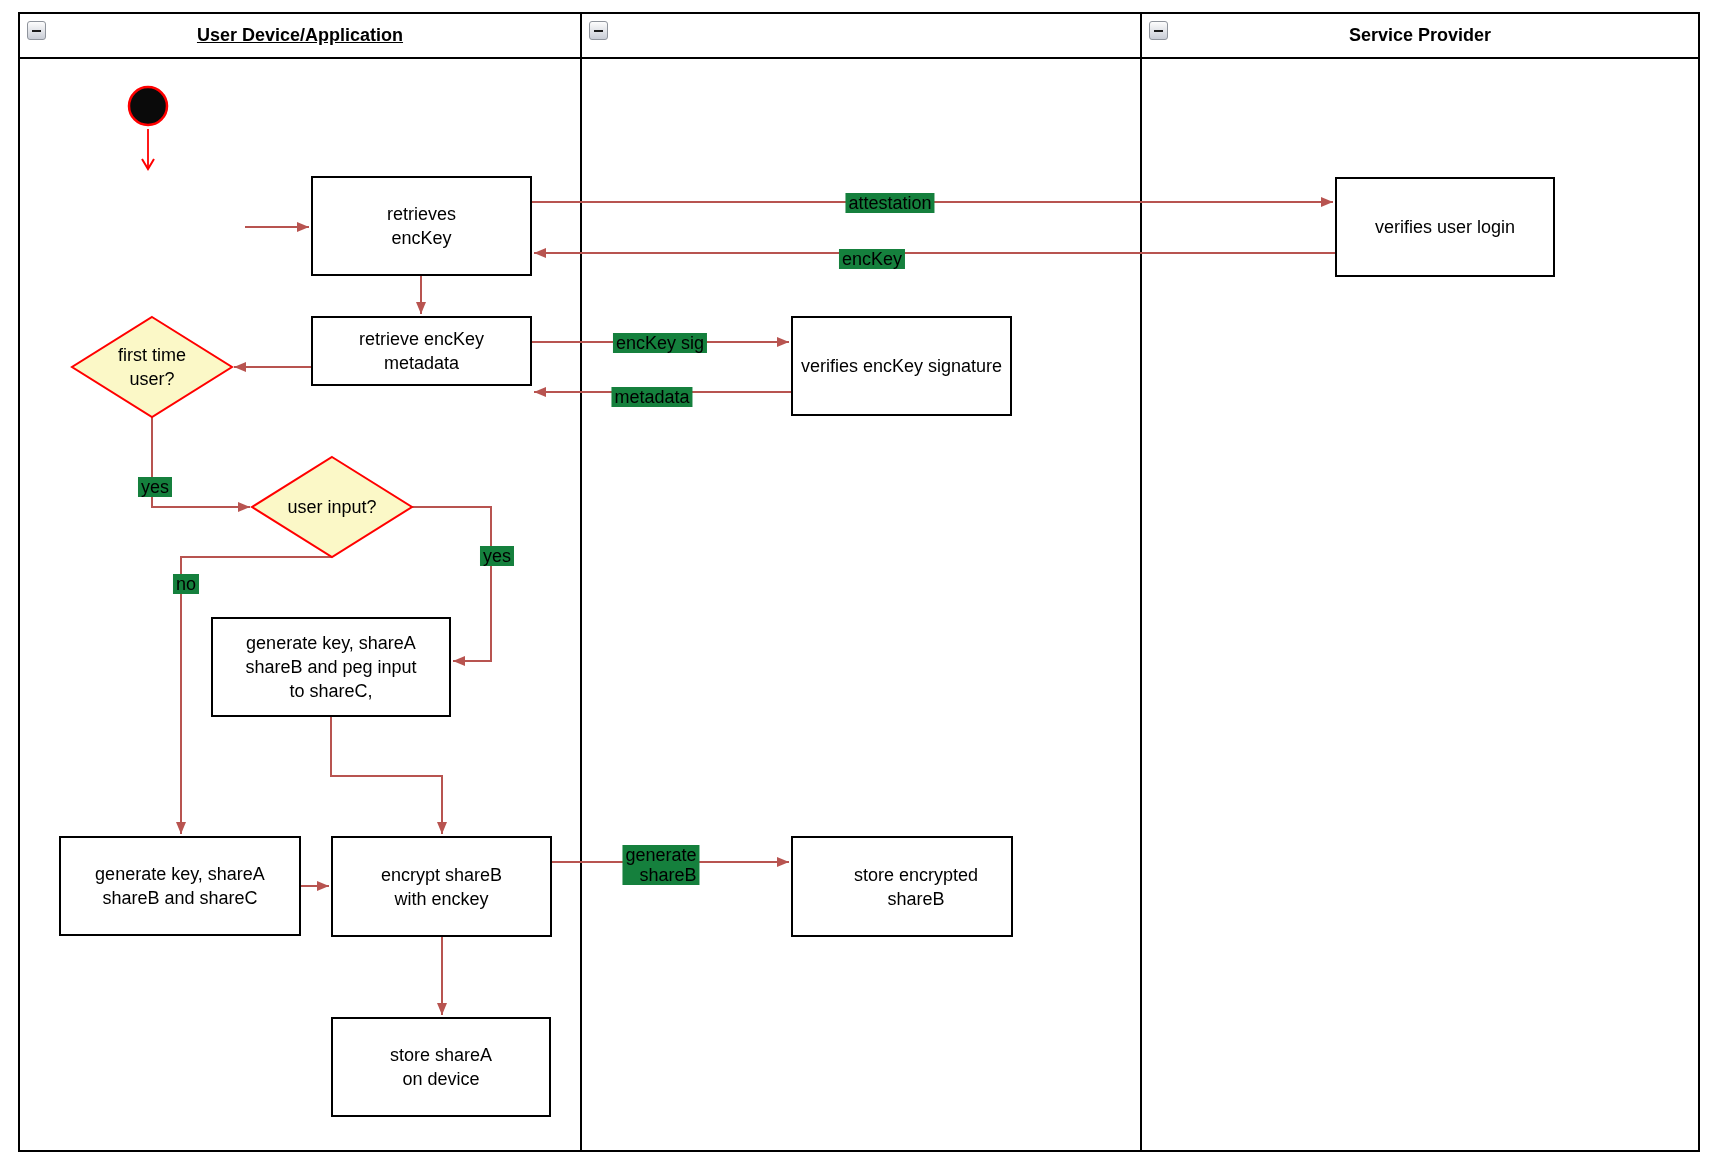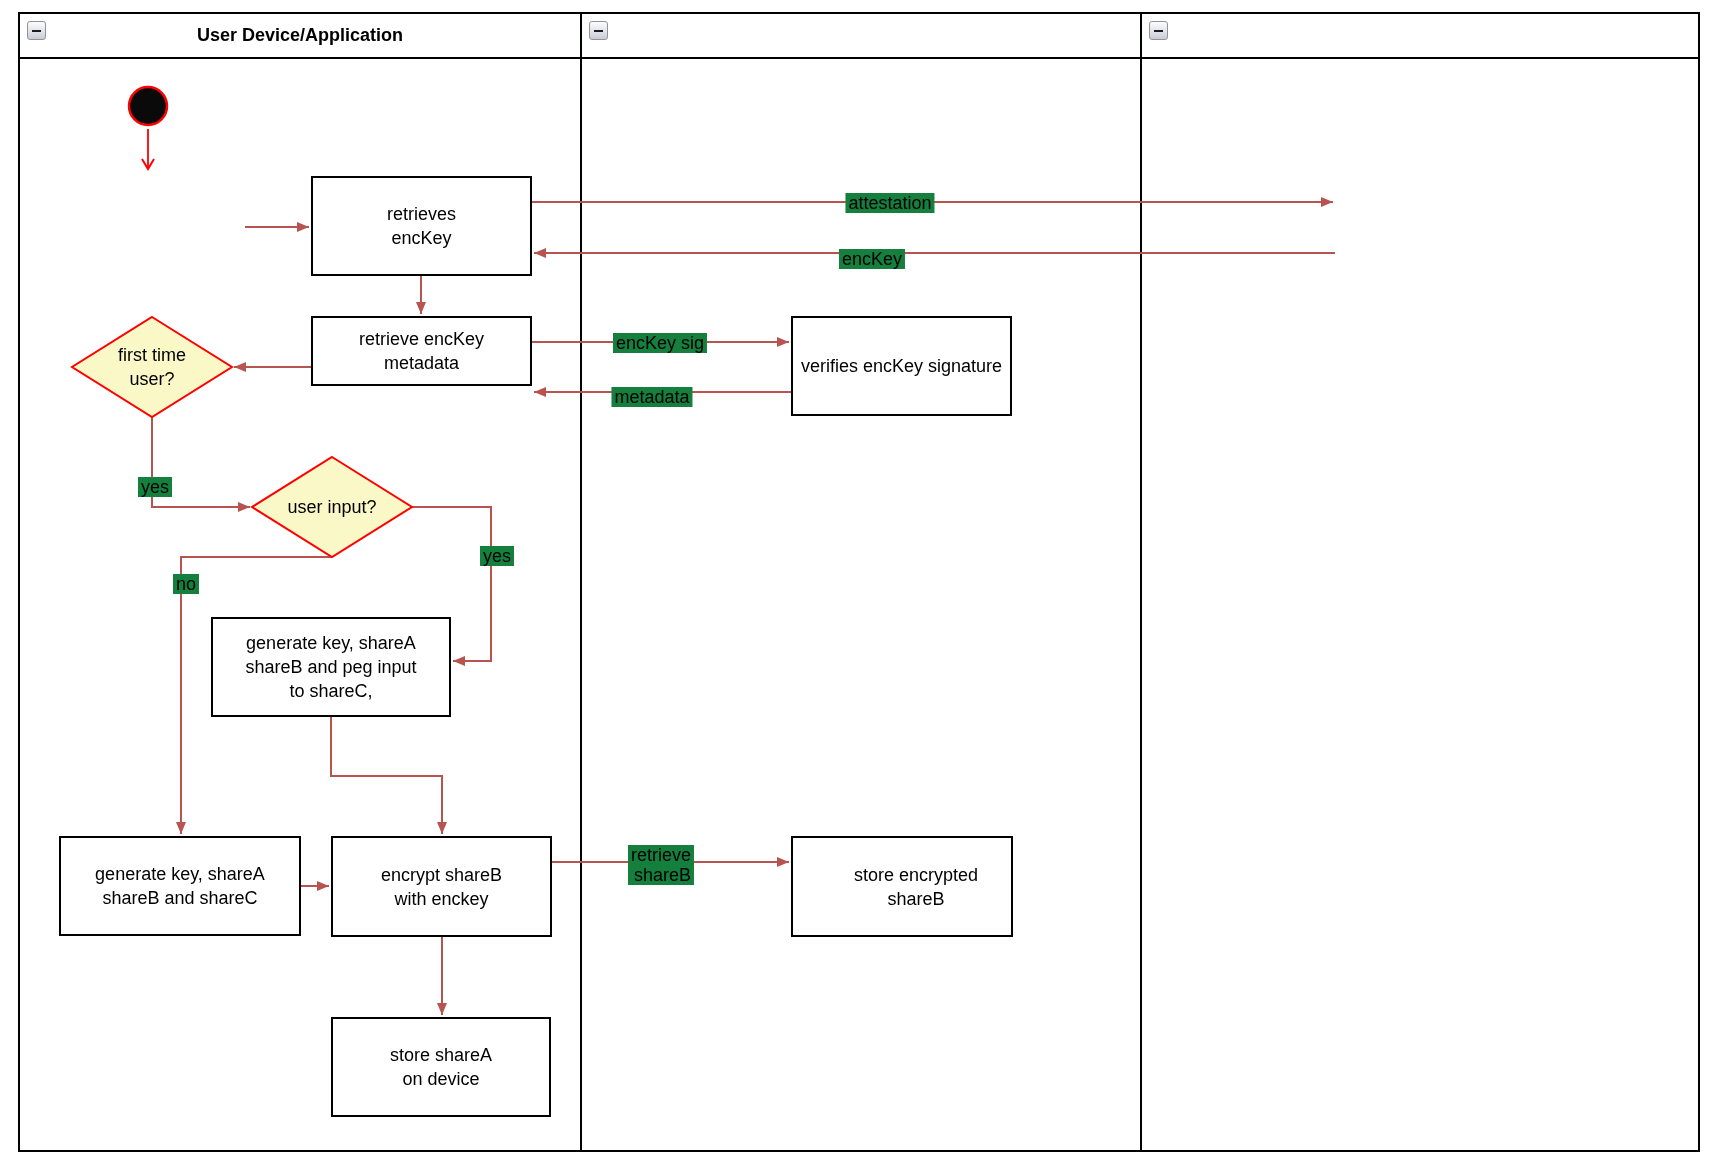--- a/index.html
+++ b/index.html
@@ -31,21 +31,22 @@
 </head>
 <body>
 
 <div id="stage">
 
   <div id="pool">
     <div class="lane-divider" style="left:560px;"></div>
     <div class="lane-divider" style="left:1120px;"></div>
     <div class="header-sep"></div>
 
-    <div class="lane-title" style="left:0;width:560px;">User Device/Application</div>
+    <div class="lane-title" style="left:0;width:560px;text-decoration:underline;">User Device/Application</div>
+    <div class="lane-title" style="left:1122px;width:556px;">Service Provider</div>
 
     <div class="collapse-btn" style="left:7px;top:7px;">
       <span class="minus"></span>
       </div>
     <div class="collapse-btn" style="left:569px;top:7px;">
       <span class="minus"></span>
       </div>
     <div class="collapse-btn" style="left:1129px;top:7px;">
       <span class="minus"></span>
       </div>
@@ -95,28 +96,29 @@
 to shareC,</div>
   <div class="node" style="left:59px;top:836px;width:242px;height:100px;">generate key, shareA
 shareB and shareC</div>
   <div class="node" style="left:331px;top:836px;width:221px;height:101px;">encrypt shareB
 with enckey</div>
   <div class="node" style="left:331px;top:1017px;width:220px;height:100px;">store shareA
 on device</div>
   <div class="node" style="left:791px;top:836px;width:222px;height:101px;padding-left:28px;">store encrypted
 shareB</div>
   <div class="node nowrap" style="left:791px;top:316px;width:221px;height:100px;">verifies encKey signature</div>
+  <div class="node" style="left:1335px;top:177px;width:220px;height:100px;">verifies user login</div>
 
   <div class="node plain" style="left:87px;top:337px;width:130px;height:60px;">first time
 user?</div>
   <div class="node plain" style="left:262px;top:487px;width:140px;height:40px;">user input?</div>
 
   <span class="edge-label" style="left:890px;top:203px;">attestation</span>
   <span class="edge-label" style="left:872px;top:259px;">encKey</span>
   <span class="edge-label" style="left:660px;top:343px;">encKey sig</span>
   <span class="edge-label" style="left:652px;top:397px;">metadata</span>
   <span class="edge-label" style="left:155px;top:487px;">yes</span>
   <span class="edge-label" style="left:497px;top:556px;">yes</span>
   <span class="edge-label" style="left:186px;top:584px;">no</span>
-  <span class="edge-label" style="left:661px;top:865px;">retrieve
+  <span class="edge-label" style="left:661px;top:865px;">generate
 shareB</span>
 
 </div>
 
 </body></html>

